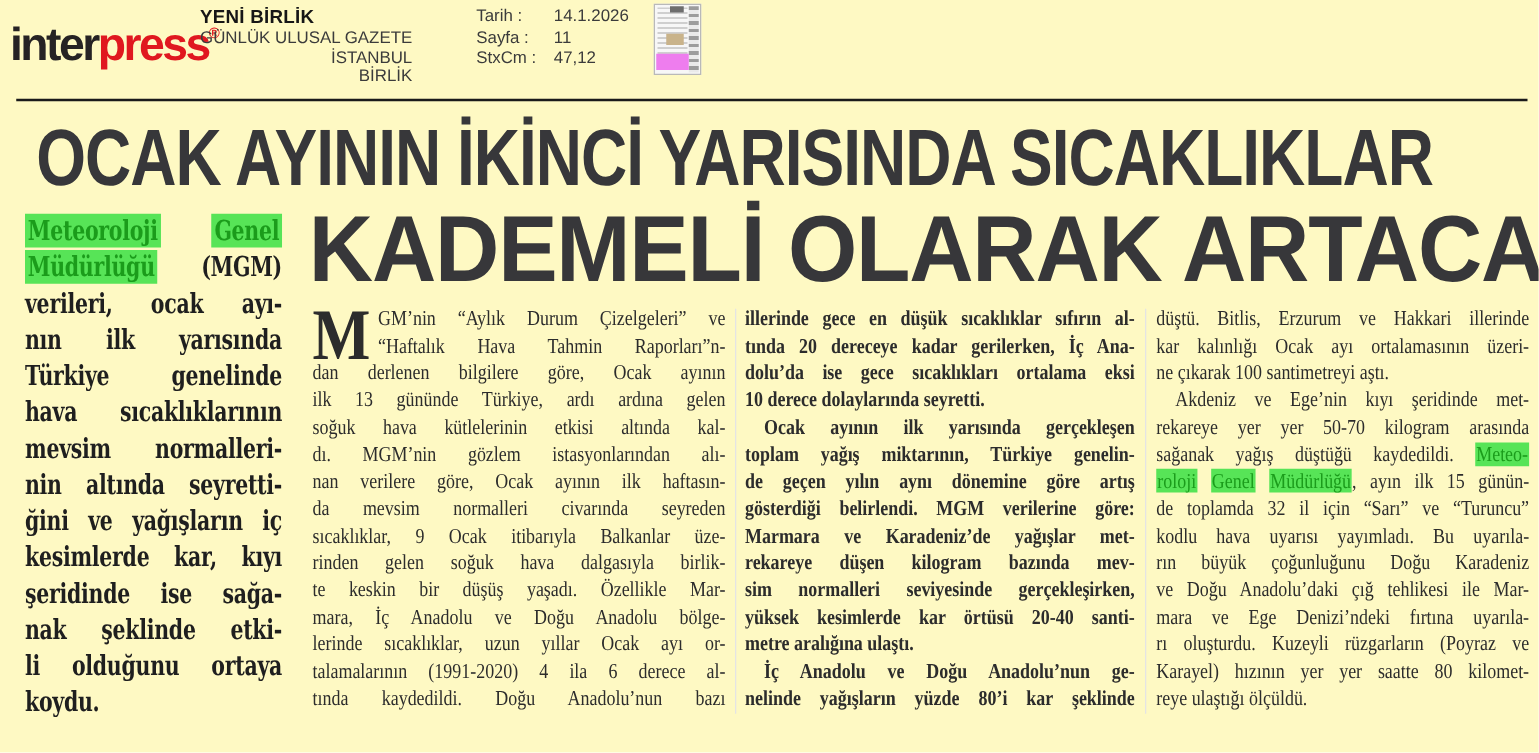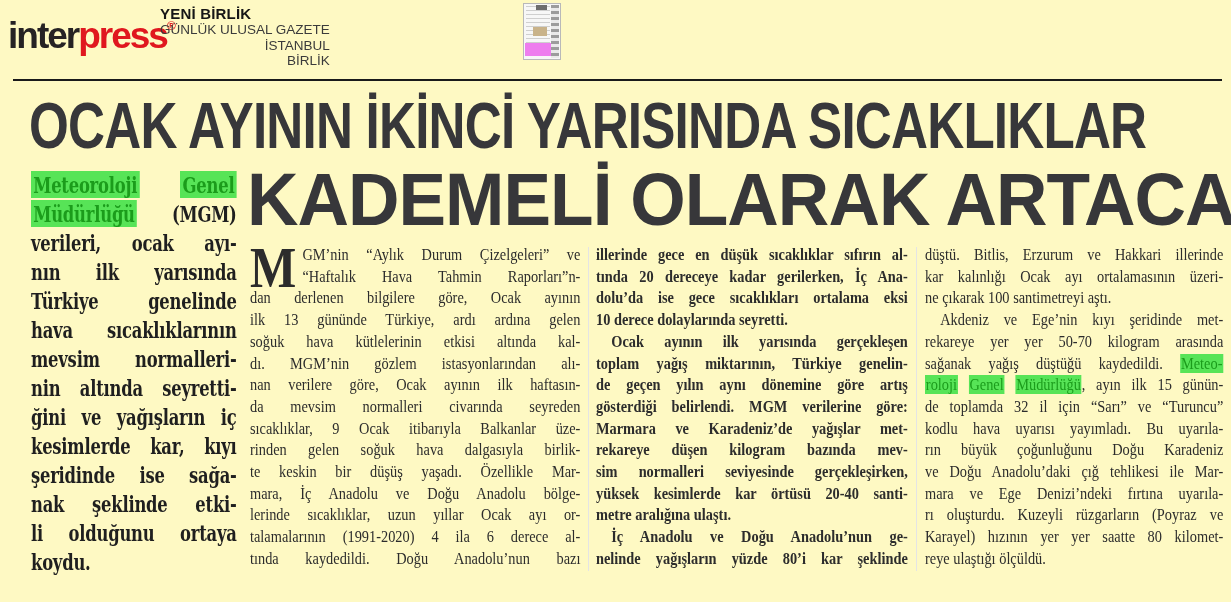--- a/index.html
+++ b/index.html
@@ -39,21 +39,21 @@
   .rule { position:absolute; left:13px; top:79px; width:1209px; height:2px; background:#1a1a1a; }
 
   
   .headline { position:absolute; white-space:nowrap; font-weight:bold; color:#37373a; }
   .h1 { left:29px;  top:94px;  font-size:64px; line-height:64px; }
   .h2 { left:247px; top:162px; font-size:75px; line-height:74px; }
   .h1 .hscale { display:inline-block; transform:scaleX(.80); transform-origin:0 0; letter-spacing:-1px; }
   .h2 .hscale { display:inline-block; transform:scaleX(.95); transform-origin:0 0; letter-spacing:-1px; }
 
   
-  .intro { position:absolute; left:31px; top:171px; width:206px; }
+  .intro { position:absolute; left:20px; top:171px; width:206px; }
   .intro-inner { width:276px; transform:scaleX(.745); transform-origin:0 0;
                  font-family:"DejaVu Serif", serif; font-weight:bold; font-size:22px;
                  line-height:29px; color:#1f1f1f; letter-spacing:-.3px; }
 
   
   .col { position:absolute; top:244px; }
   .c1 { left:250px; } .c2 { left:596px;font-weight:bold; } .c3 { left:925px; }
   .col-inner { transform:scaleX(.845); transform-origin:0 0;
                font-family:"Liberation Serif", serif; font-size:17px;
                line-height:21.7px; color:#2c2c2c; }
@@ -84,20 +84,34 @@
     <span class="logo-inter">inter</span><span class="logo-press">press</span><span class="logo-reg">®</span>
   </div>
 
   <div class="pub">
     <div class="pub-name">YENİ BİRLİK</div>
     <div class="pub-line">GÜNLÜK ULUSAL GAZETE</div>
     <div class="pub-line">İSTANBUL</div>
     <div class="pub-line">BİRLİK</div>
   </div>
 
+  <div class="meta">
+    <div class="meta-row">
+      <span class="meta-label">Tarih :</span>
+      <span class="meta-value">14.1.2026</span>
+    </div>
+    <div class="meta-row">
+      <span class="meta-label">Sayfa :</span>
+      <span class="meta-value">11</span>
+    </div>
+    <div class="meta-row">
+      <span class="meta-label">StxCm :</span>
+      <span class="meta-value">47,12</span>
+    </div>
+  </div>
 
   <div class="thumb">
     <div class="t-lines"></div>
     <div class="t-strip"></div>
     <div class="t-head"></div>
     <div class="t-img"></div>
     <div class="t-mag"></div>
   </div>
 
   <div class="rule"></div>

